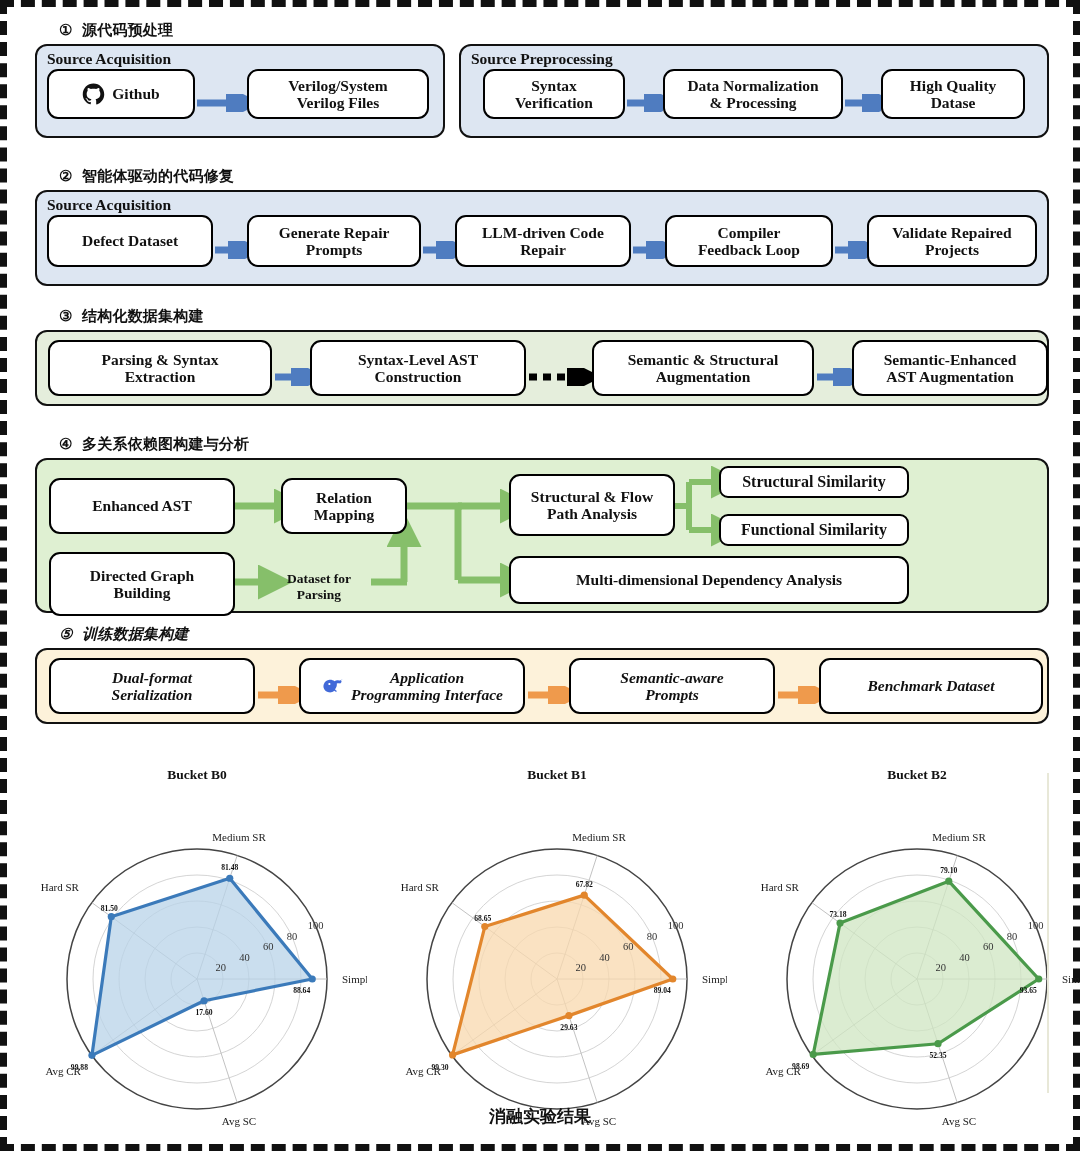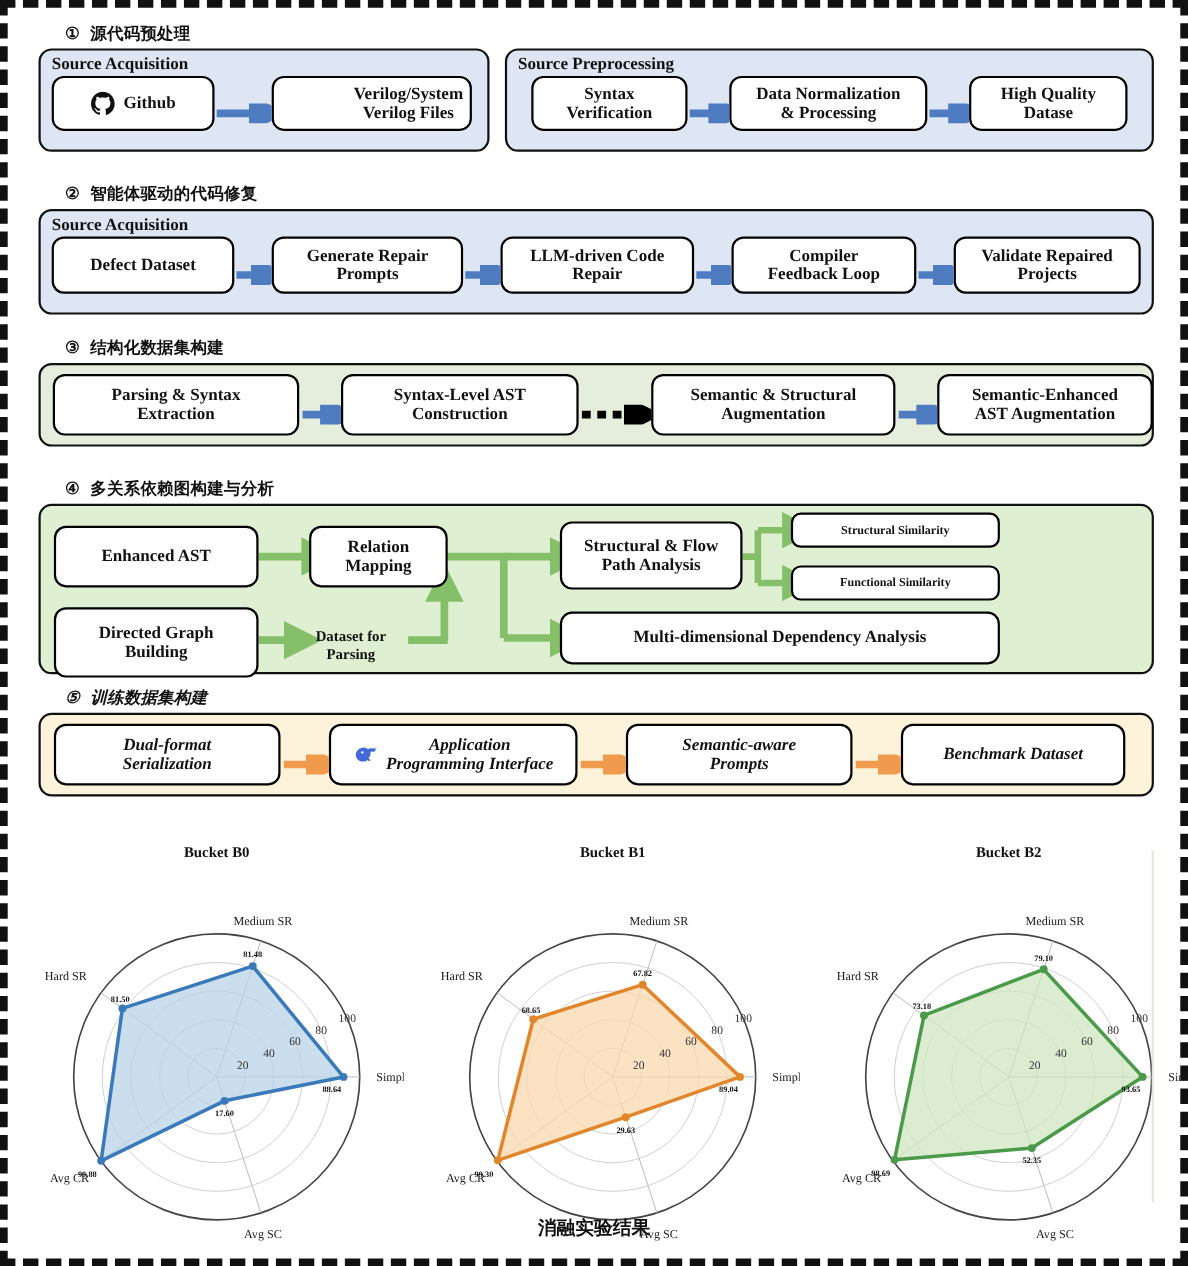--- a/index.html
+++ b/index.html
@@ -19,21 +19,21 @@
   .panel-green2{background:#dff0d2;}
   .panel-cream{background:#fdf2da;}
   .panel-label{font-family:"Liberation Serif",serif;font-weight:bold;font-size:15.5px;color:#111;
                padding:4px 0 1px 10px;}
 
   
   .node{background:#fff;border:2.5px solid #000;border-radius:11px;
         display:flex;align-items:center;justify-content:center;text-align:center;
         font-family:"Liberation Serif",serif;font-weight:bold;color:#111;
         font-size:15.5px;line-height:1.12;box-sizing:border-box;padding:3px 6px;}
-  .node.sm{font-size:11px;border-radius:9px;border-width:2px;}
+  .node.sm{font-size:16px;border-radius:9px;border-width:2px;}
 
   
   .arrow{position:relative;height:0;}
   .arr-svg{display:block;}
 
   .row{display:flex;align-items:center;}
 
   
   .charts{position:relative;width:1040px;height:372px;margin:0 auto;}
   .chart-title{font-family:"Liberation Serif",serif;font-weight:bold;font-size:13.5px;
@@ -71,21 +71,21 @@
           <div class="arrow" style="width:52px;">
             <svg class="arr-svg" width="52" height="18" viewBox="0 0 52 18">
                 <defs>
                   <marker id="mb1" markerWidth="5" markerHeight="5" refX="1" refY="2.5" orient="auto">
                     <path d="M0,0 L5,2.5 L0,5 z" fill="#4f7cc0"></path>
                   </marker>
                 </defs>
                 <line x1="2" y1="9" x2="38" y2="9" stroke="#4f7cc0" stroke-width="7" marker-end="url(#mb1)"></line>
               </svg>
           </div>
-          <div class="node" style="width:182px;height:50px;white-space:pre-line;justify-content:flex-end;">
+          <div class="node" style="width:182px;height:50px;white-space:pre-line;">
             <span>Verilog/System
 Verilog Files</span>
           </div>
         </div>
       </div>
 
       <div class="panel panel-blue" style="width:590px;height:94px;">
         <div class="panel-label">Source Preprocessing</div>
         <div class="row" style="padding:0 22px;">
           <div class="node" style="width:148px;height:50px;white-space:pre-line;">
@@ -365,21 +365,21 @@
         <div class="arrow" style="width:44px;">
           <svg class="arr-svg" width="44" height="18" viewBox="0 0 44 18">
               <defs>
                 <marker id="mo3" markerWidth="5" markerHeight="5" refX="1" refY="2.5" orient="auto">
                   <path d="M0,0 L5,2.5 L0,5 z" fill="#ef9a4c"></path>
                 </marker>
               </defs>
               <line x1="3" y1="9" x2="30" y2="9" stroke="#ef9a4c" stroke-width="7" marker-end="url(#mo3)"></line>
             </svg>
         </div>
-        <div class="node" style="width:204px;height:56px;text-align:center;">
+        <div class="node" style="width:224px;height:56px;text-align:center;">
           <span>Benchmark Dataset</span>
         </div>
       </div>
     </div>
   </div>
 
   <div class="charts" style="position:absolute;left:20px;top:760px;">
     <div class="vline"></div>
     <div id="radar-host" style="display:flex;justify-content:space-between;gap:20px;">
         <div style="width: 340px;"><div class="chart-title">Bucket B0</div><svg width="340" height="360" viewBox="0 0 340 360">

